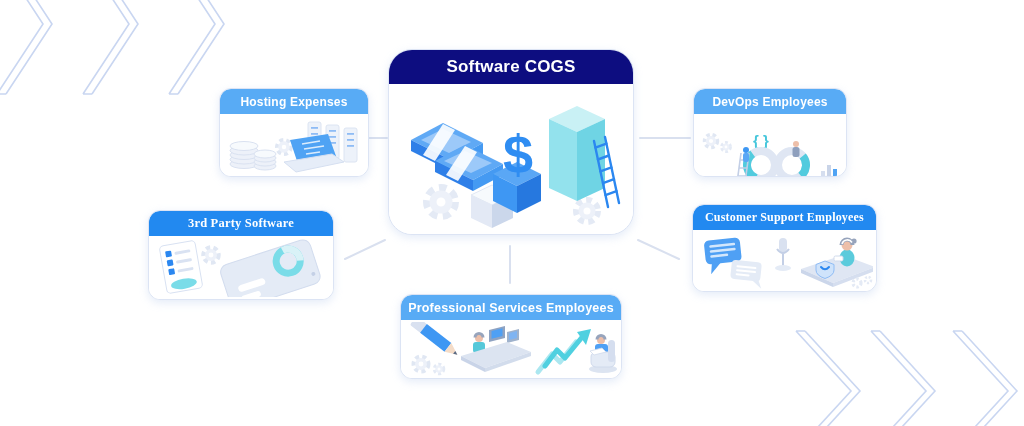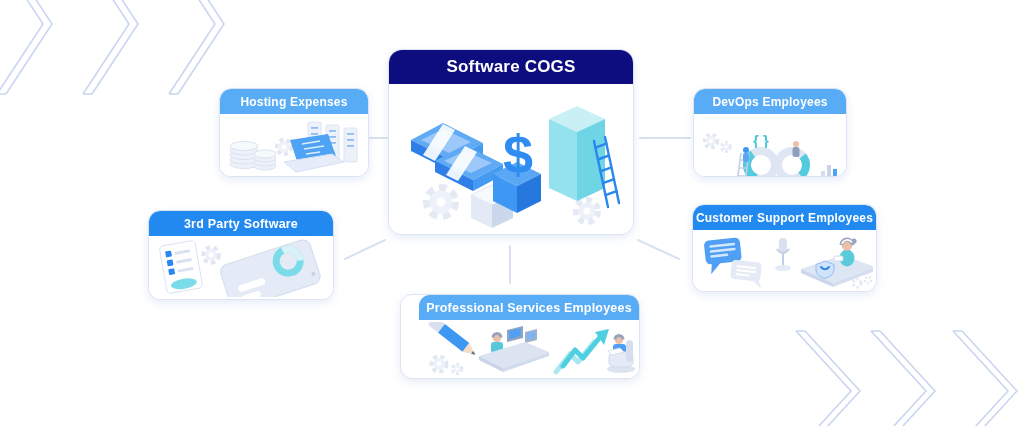--- a/index.html
+++ b/index.html
@@ -13,29 +13,29 @@
     border:1px solid #DCE4F4;border-radius:12px;
     box-shadow:0 3px 8px rgba(160,185,230,0.28);
     display:flex;flex-direction:column;overflow:hidden;
   }
   .node-header{
     flex:0 0 auto;display:flex;align-items:center;justify-content:center;
     color:#ffffff;font-weight:700;letter-spacing:.2px;
   }
   .hdr-navy{background:#0D0D80;height:34px;font-size:17px;border-radius:11px 11px 0 0;}
   .hdr-light{background:#58ABF5;height:25px;font-size:12px;border-radius:11px 11px 0 0;}
-  .hdr-bright{background:#2289F0;height:25px;font-size:12px;border-radius:11px 11px 0 0;}
+  .hdr-bright{background:#2289F0;height:25px;font-size:12px;border-radius:11px 11px 0 0;font-family:Liberation Serif, serif;}
   .node-body{flex:1 1 auto;display:flex;align-items:center;justify-content:center;background:#ffffff;}
-  #central{left:388px;top:49px;width:244px;height:184px;border-radius:14px;}
+  #central{left:388px;top:49px;width:244px;height:184px;border-radius:24px;}
   #hosting{left:172px;top:88px;width:148px;height:87px;margin-left:47px;}
   #third{left:148px;top:210px;width:184px;height:88px;}
   #third .node-header{font-size:12.5px;}
   #devops{left:693px;top:88px;width:152px;height:87px;gap:15px;}
   #support{left:692px;top:204px;width:183px;height:86px;justify-content:center;}
-  #prof{left:400px;top:294px;width:220px;height:83px;padding-left:18px;}
+  #prof{left:400px;top:294px;width:220px;height:83px;}
   #prof .node-header{font-size:12.5px;}
   svg{display:block;}
   text{font-family:"Liberation Sans",sans-serif;}
 </style>
 </head>
 <body>
 
 <div class="canvas">
 
   <svg class="bg-svg" width="1024" height="426" viewBox="0 0 1024 426">

